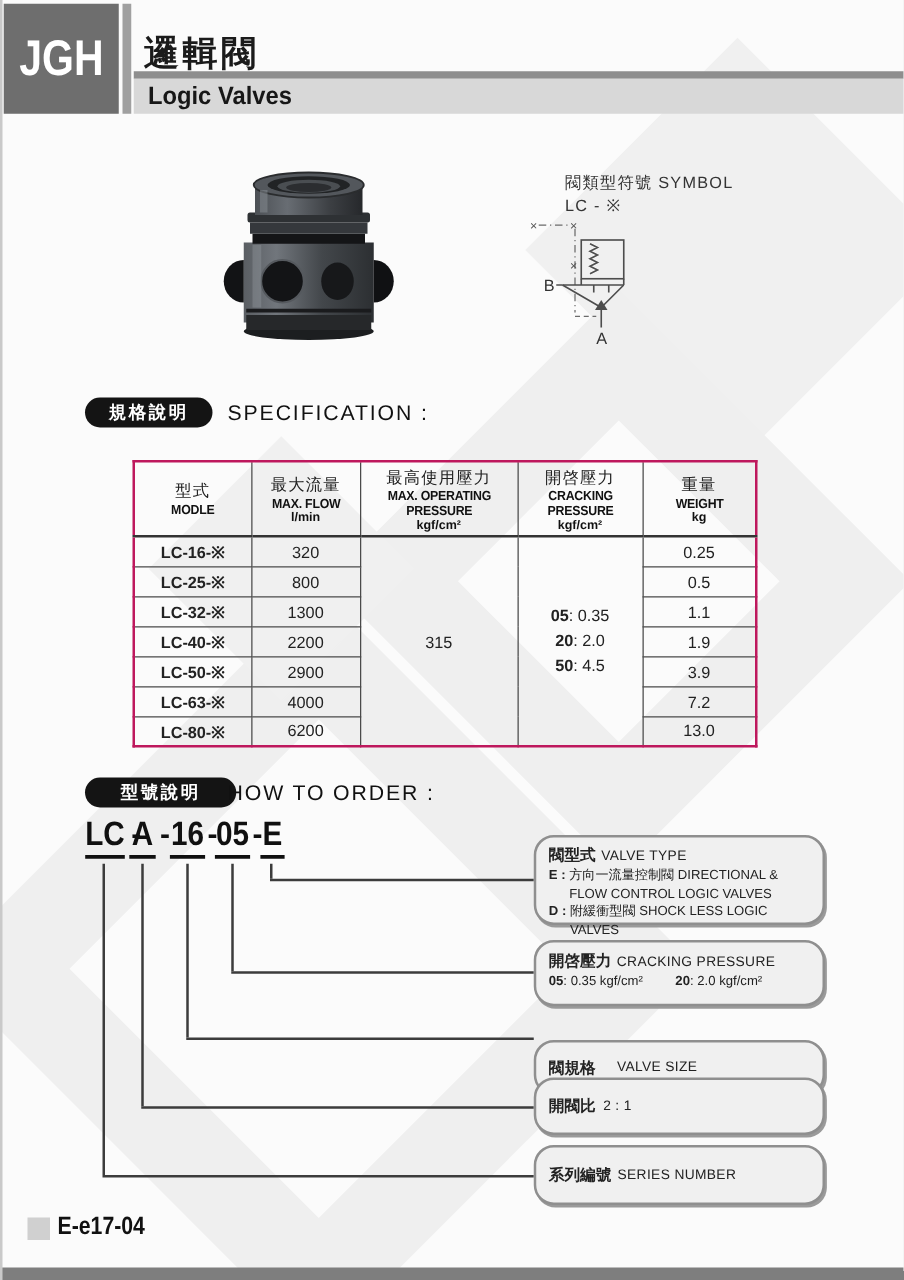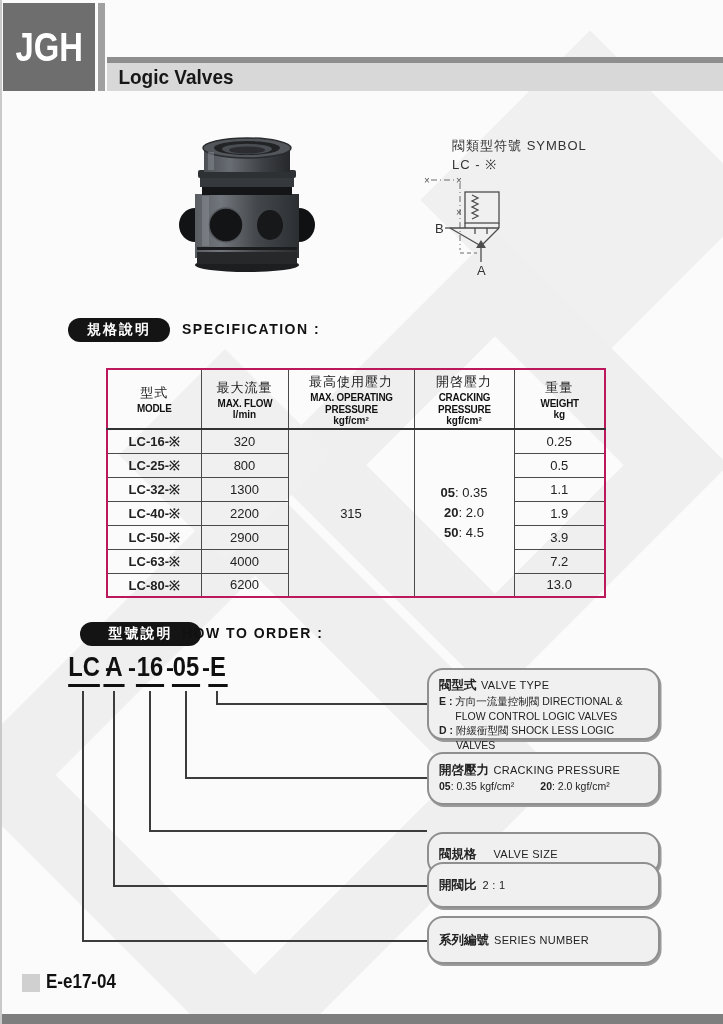--- a/index.html
+++ b/index.html
@@ -25,21 +25,21 @@
   .logo-stripe { left:98px; top:3px; width:7px; height:88px; background:#a0a0a0; }
   .title-zh { left:115px; top:24px; font-size:28px; font-weight:700; color:#1b1b1b; letter-spacing:3px; }
   .title-bar { left:107px; top:57px; width:616px; height:6px; background:#8e8e8e; }
   .title-band { left:107px; top:63px; width:616px; height:28px; background:#d8d8d8; display:flex; align-items:center; }
   .title-en { font-size:20px; font-weight:700; color:#171717; padding-left:12px; transform:scaleX(.95); transform-origin:left; }
 
   
   .pill { height:24px; background:#141414; border-radius:13px; color:#fff;
     display:flex; align-items:center; justify-content:center;
     font-size:14px; font-weight:700; letter-spacing:2px; }
-  .sec-title { font-size:14px; font-weight:700; color:#111; letter-spacing:1.5px; }
+  .sec-title { font-size:17px; font-weight:400; color:#111; letter-spacing:1.5px; }
 
   
   .sym-label { font-size:13px; color:#333; letter-spacing:1px; }
 
   
   table.spec { border-collapse:collapse; table-layout:fixed; background:transparent; }
   table.spec td, table.spec th { border:1px solid #4a4a4a; text-align:center; vertical-align:middle; color:#222; }
   table.spec { border:2px solid #be185d; }
   table.spec thead th { border-bottom:2px solid #333; }
   .h-zh { font-size:13px; font-weight:400; color:#222; letter-spacing:1px; }
@@ -85,20 +85,21 @@
   <div class="wm wm-ring" style="left:330px; top:300px; width:330px; height:330px;"></div>
   <div class="wm wm-ring" style="left:40px; top:560px; width:430px; height:430px;"></div>
   <div class="wm wm-fill" style="left:150px; top:380px; width:150px; height:150px;"></div>
 
   <div class="edge-line"></div>
 
   <div class="z logo-box">
     <span class="logo-text">JGH</span>
   </div>
   <div class="z logo-stripe"></div>
+  <div class="z title-zh">邏輯閥</div>
   <div class="z title-bar"></div>
   <div class="z title-band">
     <span class="title-en">Logic Valves</span>
   </div>
 
   <svg class="z" style="left:152px; top:132px;" width="200" height="148" viewBox="0 0 200 148">
     <defs>
       <linearGradient id="gBody" x1="0" y1="0" x2="1" y2="0">
         <stop offset="0" stop-color="#5a5e63"></stop>
           <stop offset="0.25" stop-color="#71767c"></stop>
@@ -243,21 +244,21 @@
         <td class="cell-num">7.2</td>
       </tr>
       <tr style="height:24px;">
         <td class="cell-model">LC-80-※</td>
         <td class="cell-num">6200</td>
         <td class="cell-num">13.0</td>
       </tr>
     </tbody>
   </table>
 
-  <div class="z pill" style="left:80px; top:622px; width:121px;font-family:Liberation Mono, monospace;">
+  <div class="z pill" style="left:68px; top:622px; width:121px;font-family:Liberation Mono, monospace;">
     <span>型號說明</span>
   </div>
   <div class="z sec-title" style="left:182px; top:625px;">HOW TO ORDER :</div>
 
   <div class="z code-seg" style="left:66px; top:652px; width:36px;">LC</div>
   <div class="z code-dash" style="left:105px; top:654px;">-</div>
   <div class="z code-seg" style="left:102px; top:652px; width:24px;">A</div>
   <div class="z code-dash" style="left:128px; top:654px;">-</div>
   <div class="z code-seg" style="left:134px; top:652px; width:32px;">16</div>
   <div class="z code-dash" style="left:166px; top:654px;">-</div>

